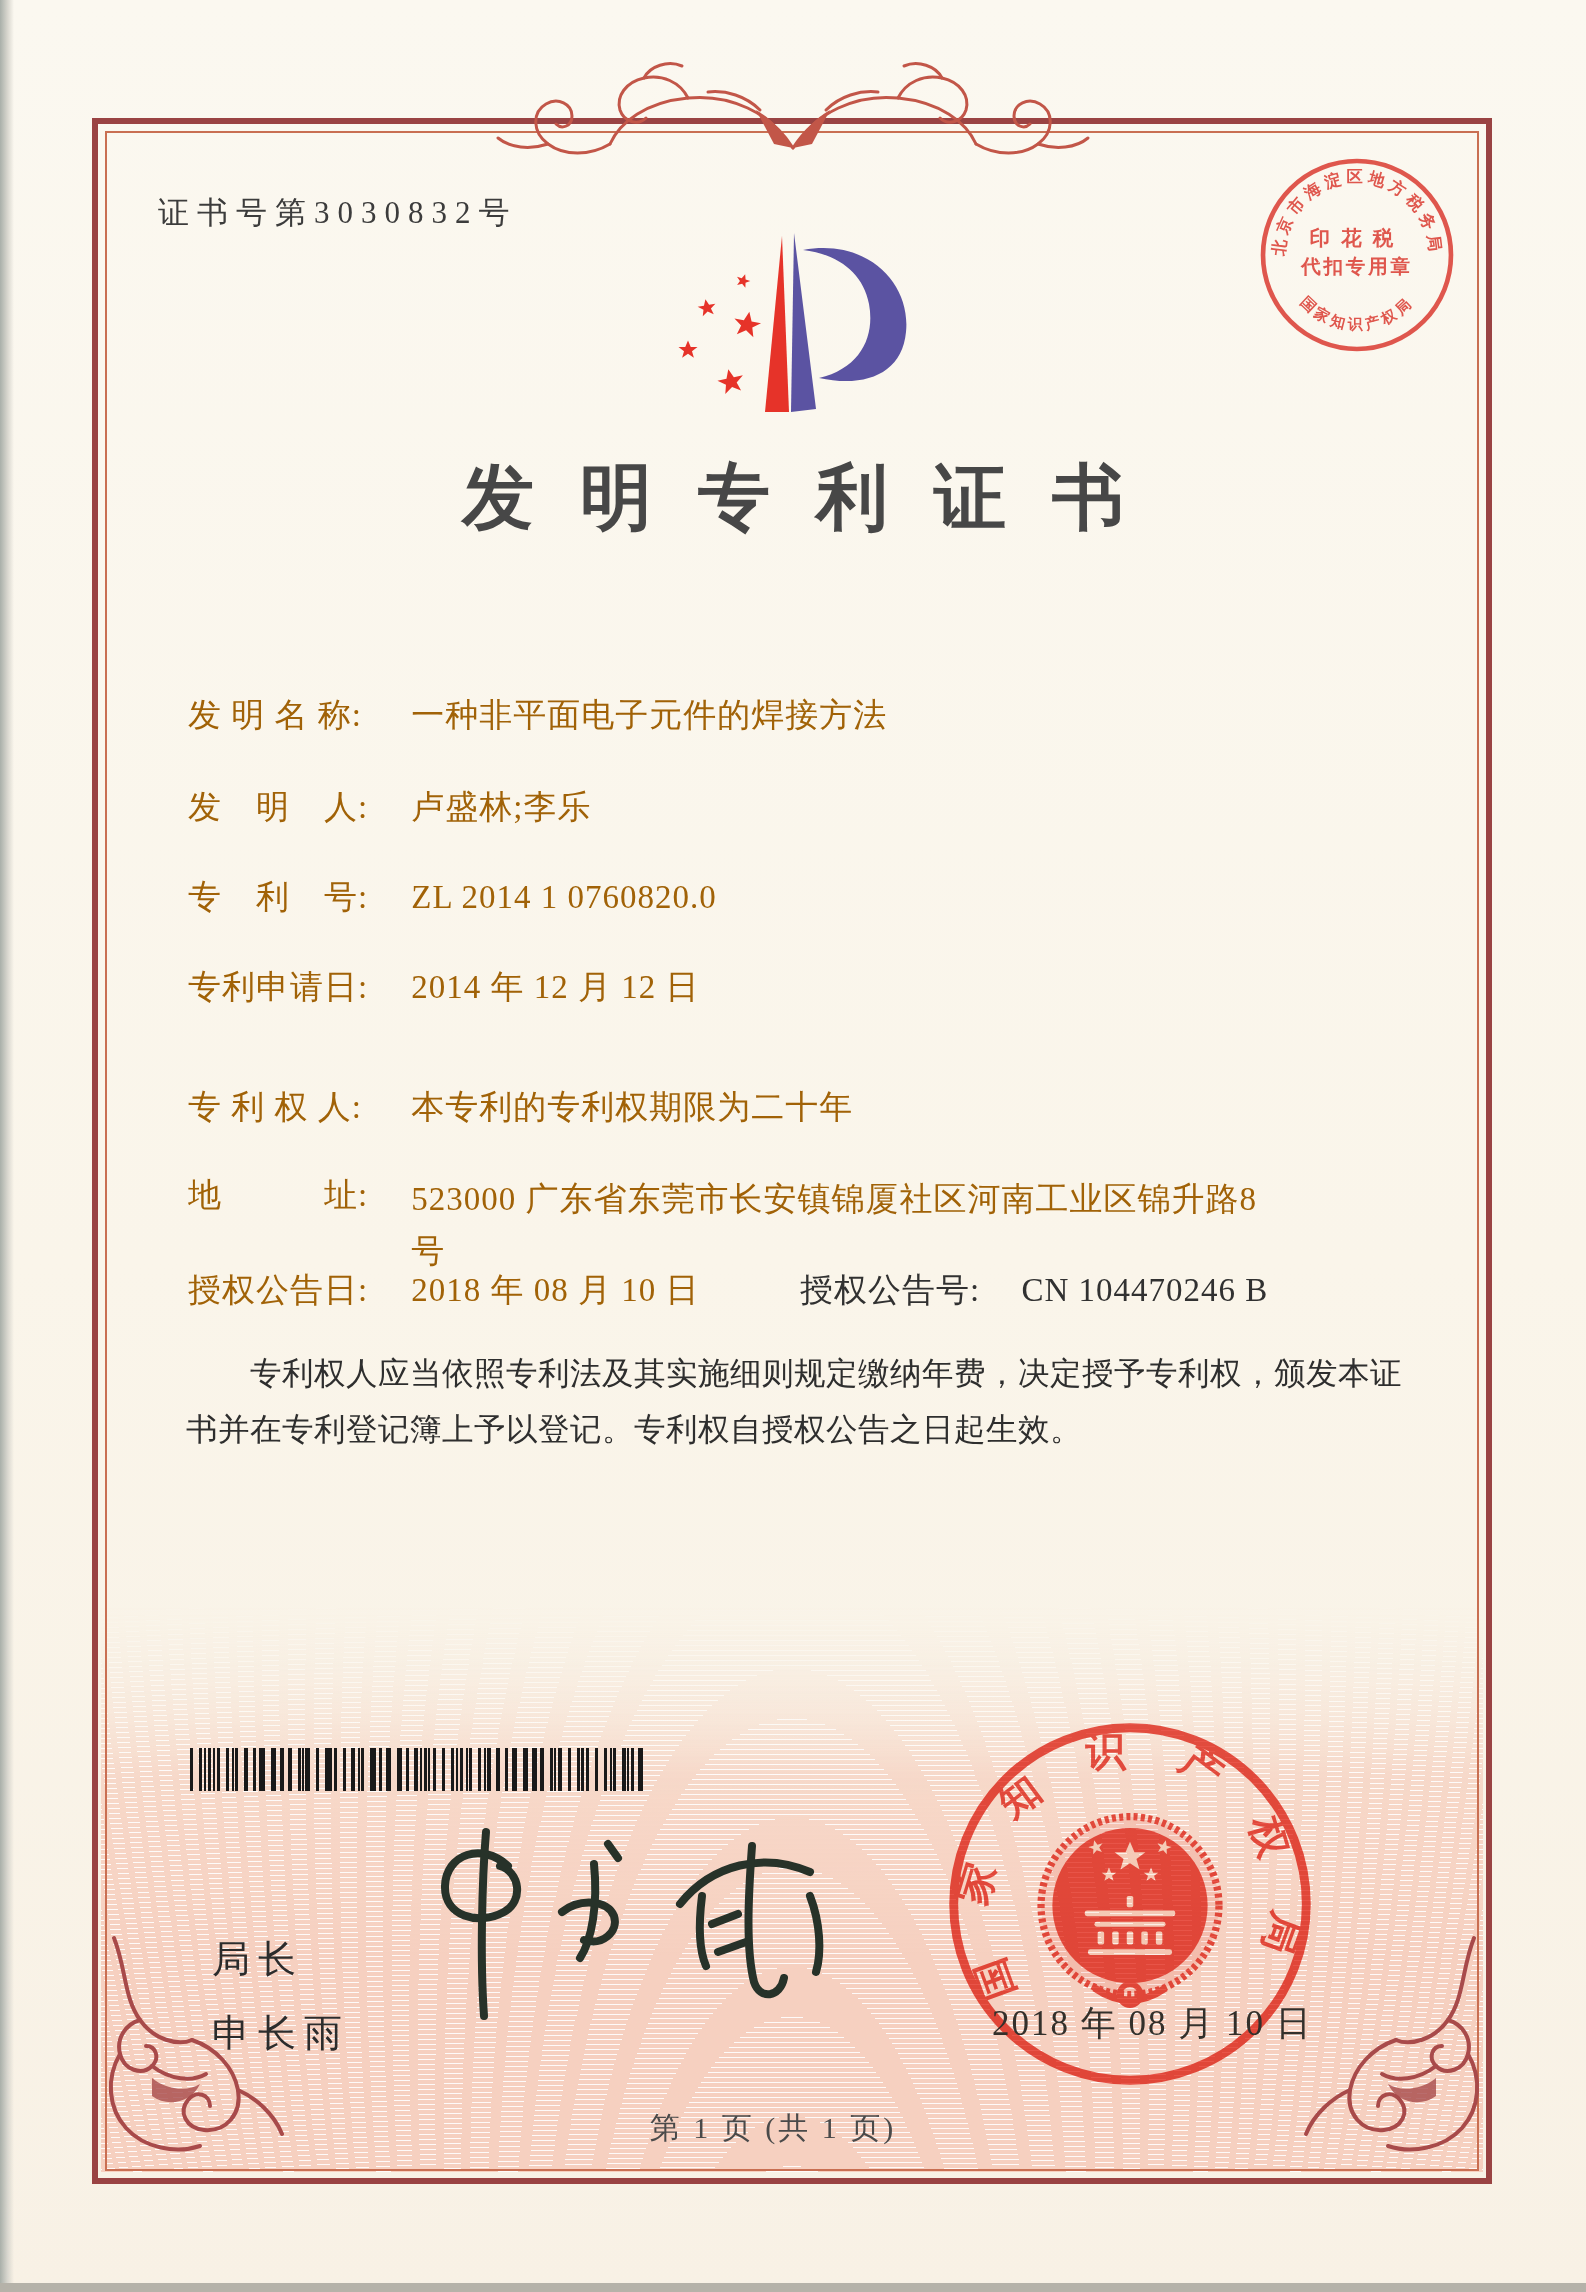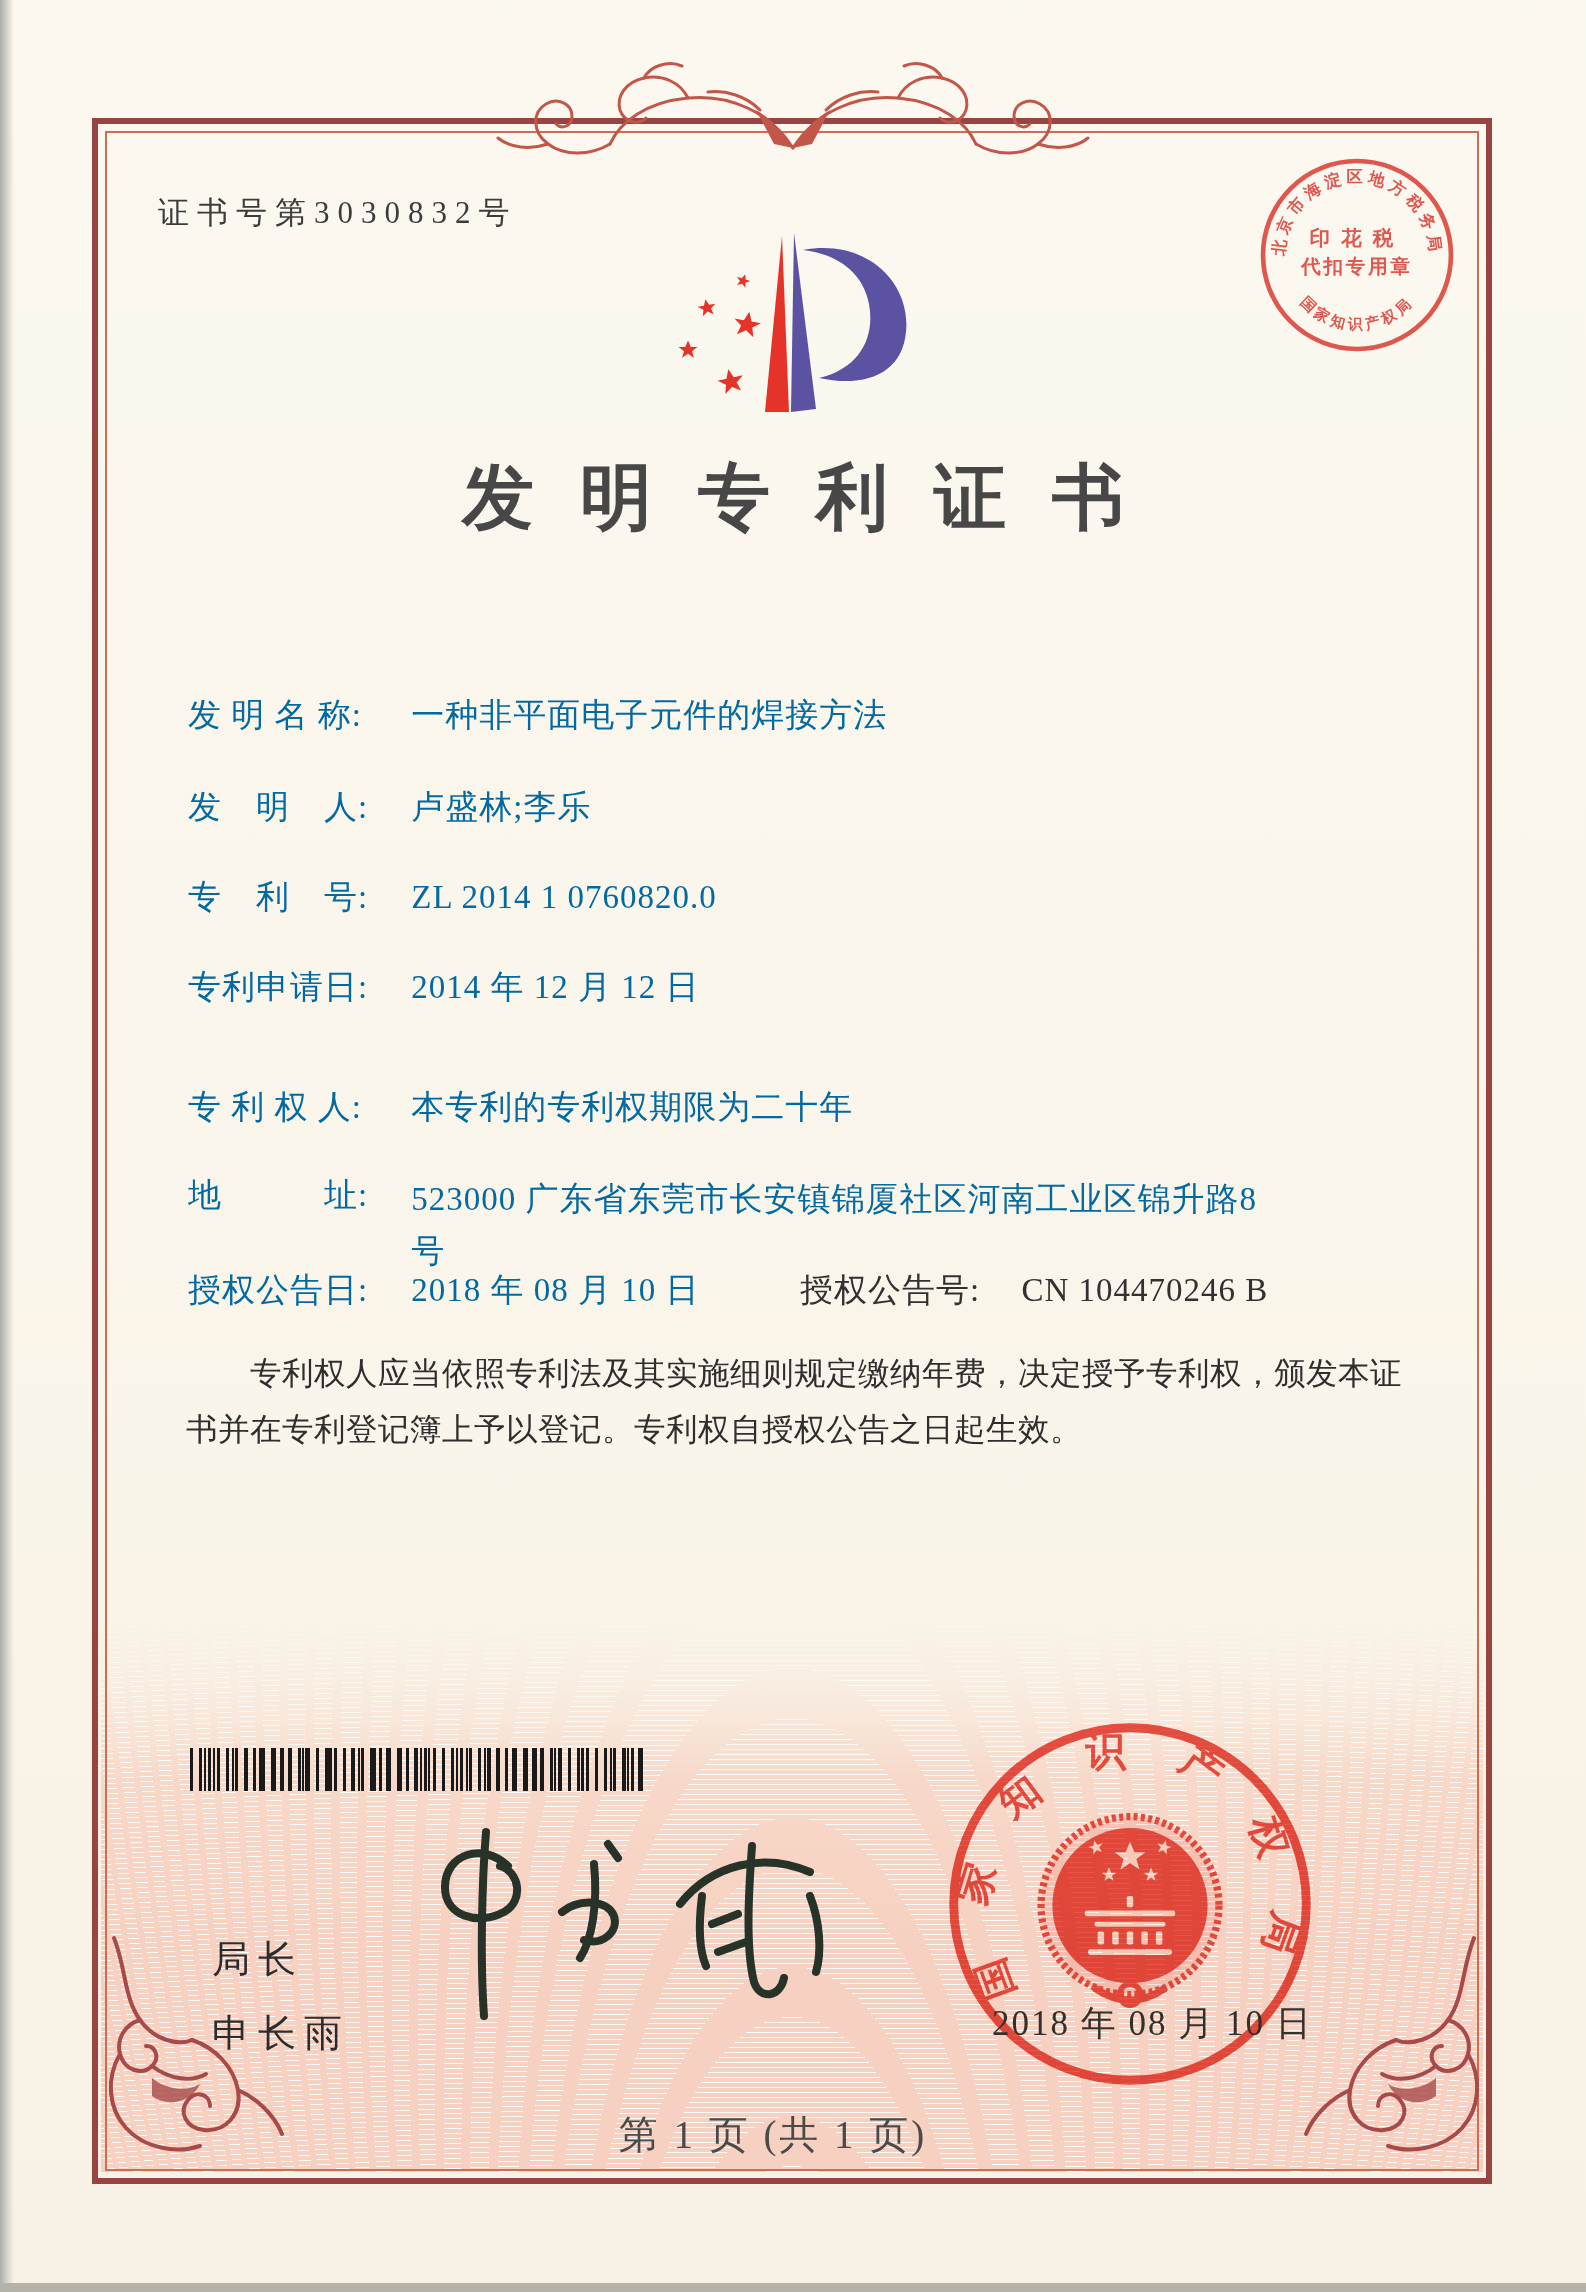--- a/index.html
+++ b/index.html
@@ -27,21 +27,21 @@
     -webkit-mask-image:linear-gradient(180deg,transparent 0,#000 30%);
     mask-image:linear-gradient(180deg,transparent 0,#000 30%);}
 
   .cert-no{position:absolute;left:158px;top:192px;font-size:31px;letter-spacing:8px;color:#3c3c3c;z-index:5;}
 
   .logo{position:absolute;left:663px;top:226px;z-index:5;}
 
   .title{position:absolute;left:0;right:0;top:450px;text-align:center;z-index:5;
     font-size:72px;font-weight:bold;color:#474747;letter-spacing:46px;text-indent:46px;}
 
-  .f{position:absolute;left:188px;font-size:33px;color:#0369a1;z-index:5;letter-spacing:1px;}
+  .f{position:absolute;left:188px;font-size:33px;color:#a16207;z-index:5;letter-spacing:1px;}
   .f .lab{display:inline-block;min-width:214px;}
   .f .val{letter-spacing:1px;}
   .val-pre{white-space:pre-line;display:inline-block;vertical-align:top;line-height:52px;}
   .f2{position:absolute;left:800px;font-size:33px;color:#313131;z-index:5;letter-spacing:1px;}
 
   .paras{position:absolute;left:186px;top:1346px;width:1224px;z-index:5;
     font-size:31.5px;line-height:56px;color:#2e2e2e;letter-spacing:.5px;}
   .paras p{margin:0;text-indent:64px;}
 
   .barcode{position:absolute;left:190px;top:1748px;width:454px;height:43px;z-index:5;
@@ -61,21 +61,21 @@
   .seal-date{position:absolute;left:992px;top:2000px;font-size:35px;color:#33302b;
     letter-spacing:2px;z-index:7;}
 
   .tax-stamp{position:absolute;left:1250px;top:148px;z-index:6;opacity:.95;mix-blend-mode:multiply;}
 
   .top-ornament{position:absolute;left:430px;top:52px;z-index:4;}
   .corner-bl{position:absolute;left:96px;top:1928px;z-index:4;}
   .corner-br{position:absolute;left:1282px;top:1928px;z-index:4;transform:scaleX(-1);}
 
   .footer{position:absolute;left:0;right:40px;top:2108px;text-align:center;z-index:5;
-    font-size:39px;letter-spacing:3px;color:#4a4a4a;}
+    font-size:30px;letter-spacing:3px;color:#4a4a4a;}
 </style>
 </head>
 <body>
 
 <div class="page"></div>
 <div class="waves"></div>
 
 <div class="frame">
   <div class="frame-inner"></div>
 </div>

